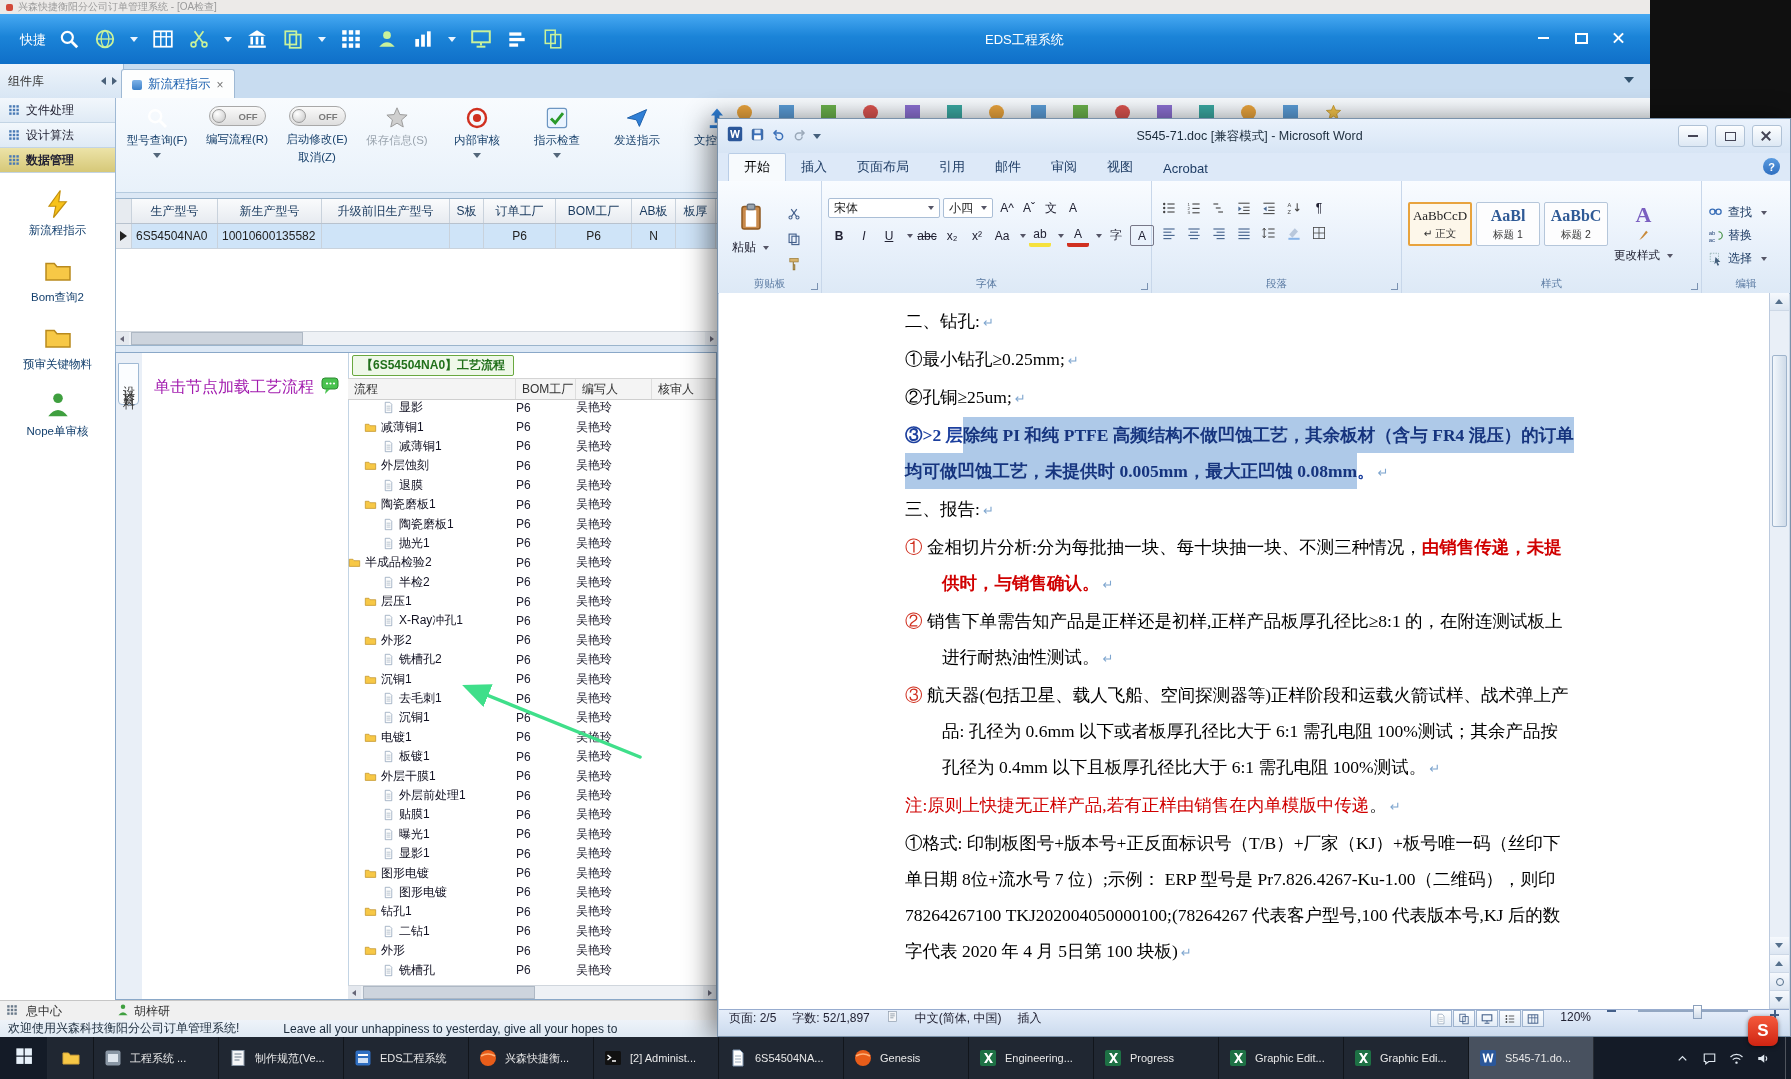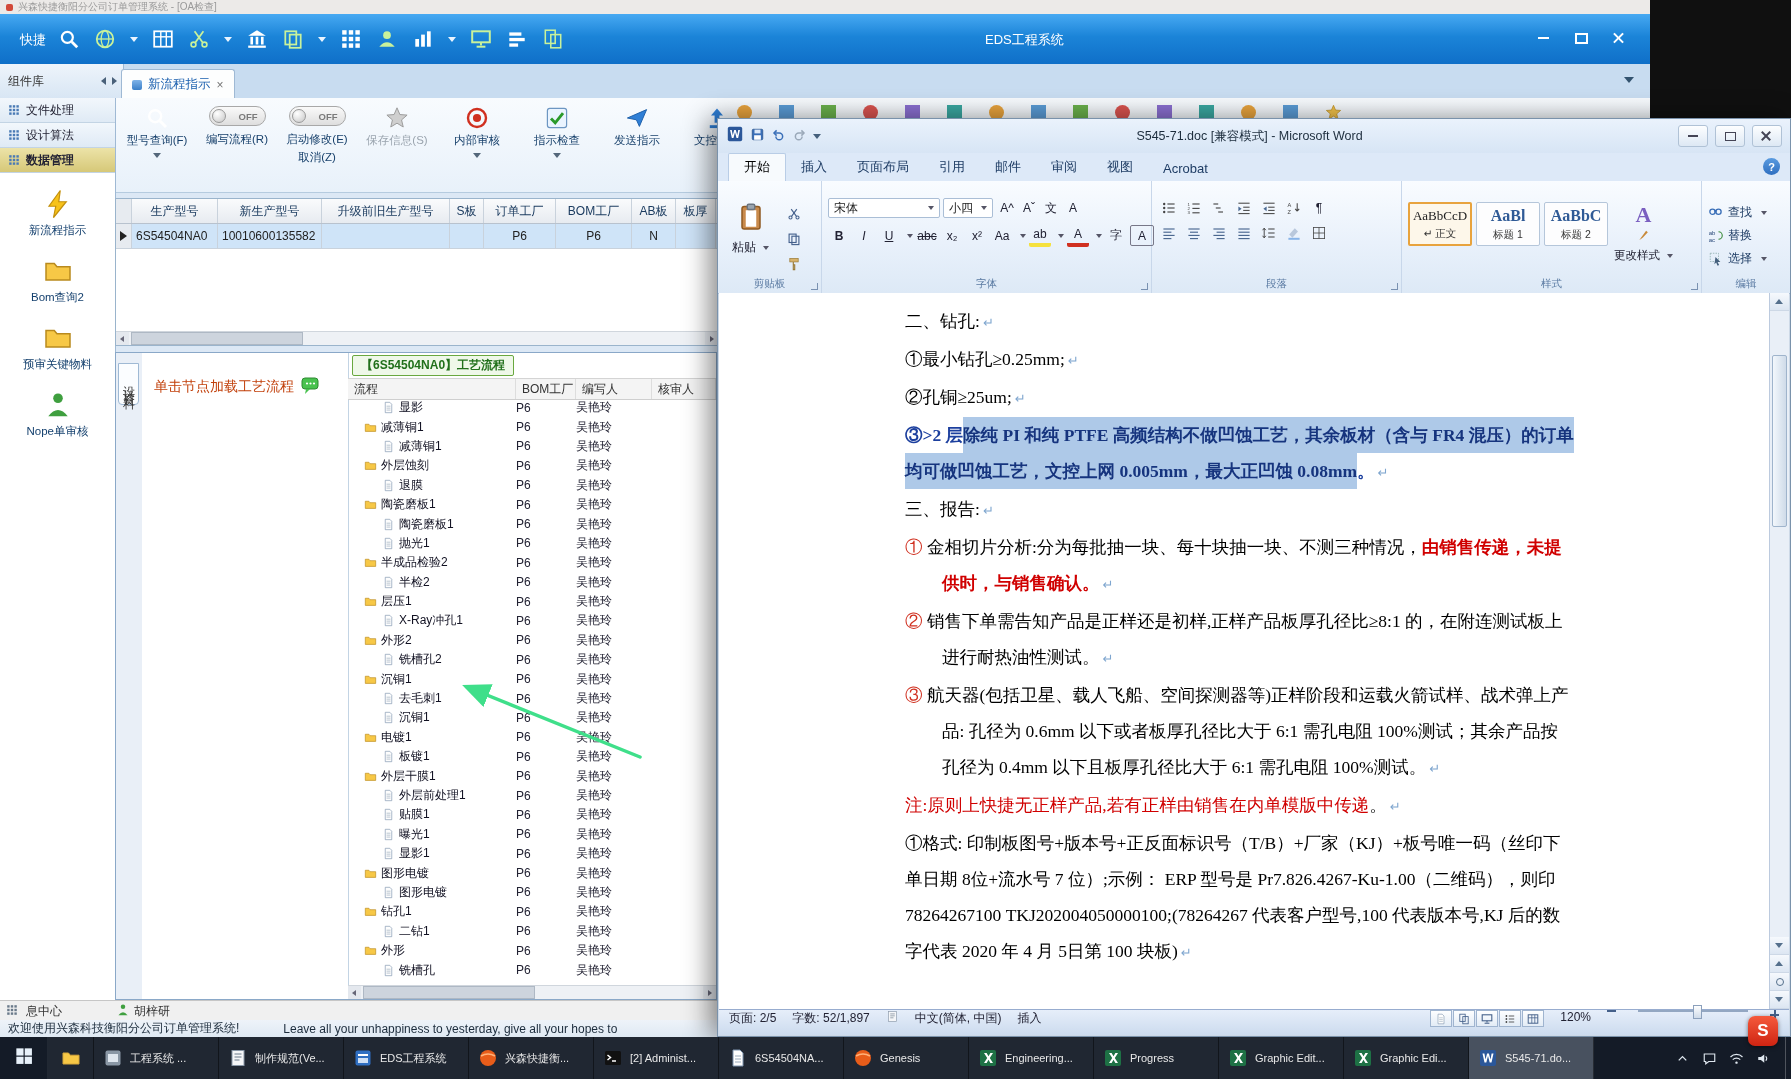--- a/index.html
+++ b/index.html
@@ -82,21 +82,21 @@
   .hs-arrow.right::after{content:"";position:absolute;left:5px;top:3.5px;border-top:3px solid transparent;
     border-bottom:3px solid transparent;border-left:4px solid #667}
   .hs-thumb{width:170px;height:11px;background:#cdd4dd;border:1px solid #aeb8c4;margin-left:2px}
 
   .eds-bottom{position:absolute;left:115px;top:352px;width:602px;height:648px;background:#fff;border:1px solid #8aa8c8;box-sizing:border-box}
   .vtabwrap{position:absolute;left:0;top:0;bottom:0;width:26px;background:#e9eff7;border-right:1px solid #c3d4e4}
   .vtab{position:absolute;left:2px;top:10px;width:21px;padding:12px 0;background:#fbfdff;border:1px solid #9fb9d4;
     border-radius:0 0 4px 4px;writing-mode:vertical-lr;text-orientation:upright;font-size:12px;color:#333;
     display:flex;align-items:center;justify-content:center;letter-spacing:4px;box-sizing:border-box}
   .hint{position:absolute;left:26px;top:0;width:206px;bottom:0;border-right:1px solid #c3d4e4;background:#fff}
-  .hint-text{position:absolute;left:12px;top:22px;font-size:14px;color:#c2410c;display:flex;align-items:center;gap:6px}
+  .hint-text{position:absolute;left:12px;top:22px;font-size:16px;color:#a21caf;display:flex;align-items:center;gap:6px}
   .treewrap{position:absolute;left:232px;top:0;right:0;bottom:0}
   .tree-title{position:absolute;left:4px;top:2px;padding:1px 8px;border:1px solid #69a83f;background:#eff8e9;
     color:#21701b;font-size:12px;font-weight:bold;border-radius:2px}
   .tree-head{position:absolute;left:0;top:25px;right:0;height:20px;background:#f4f4f4;border-top:1px solid #d4d4d4;
     border-bottom:1px solid #cfcfcf;display:flex}
   .thc{font-size:12px;color:#333;display:flex;align-items:center;padding-left:6px;border-right:1px solid #ddd;box-sizing:border-box}
   .tree-rows{position:absolute;left:0;top:45px;right:0;bottom:13px;overflow:hidden}
   .trow{height:19.4px;display:flex;align-items:center}
   .tc{display:flex;align-items:center;font-size:12px;color:#223;overflow:hidden;white-space:nowrap;box-sizing:border-box}
   .tc .ic{margin-right:4px}
@@ -699,21 +699,21 @@
                     <line x1="7" y1="14" x2="13" y2="14" stroke="#9ab" stroke-width="1"></line>
                   </svg>
                 </span>
                 <span class="tl">抛光1</span>
               </div>
               <div class="tc" style="width: 60px;">P6</div>
               <div class="tc" style="width: 76px;">吴艳玲</div>
               <div class="tc" style="width: 64px;"></div>
             </div>
             <div class="trow">
-              <div class="tc" style="width: 168px; padding-left: 16px;">
+              <div class="tc" style="width: 168px; ">
                 <span class="ic" style="width: 13px; height: 13px;">
                   <svg viewBox="0 0 20 20">
                     <path d="M2 5 h5.5 l1.8 2.2 H18 V16 H2 Z" fill="#f7c846" stroke="#b98a1e" stroke-width="1"></path>
                   </svg>
                 </span>
                 <span class="tl">半成品检验2</span>
               </div>
               <div class="tc" style="width: 60px;">P6</div>
               <div class="tc" style="width: 76px;">吴艳玲</div>
               <div class="tc" style="width: 64px;"></div>
@@ -1421,21 +1421,21 @@
           </div>
         <div class="rg-label">编辑</div>
       </div>
     </div>
 
     <div class="w-doc">
       <div class="doc-inner" id="doc">
           <div class="doc-p"><span class="run-b">二、钻孔:</span><span class="pmark">↵</span></div>
           <div class="doc-p"><span class="run-n">①最小钻孔≥0.25mm;</span><span class="pmark">↵</span></div>
           <div class="doc-p"><span class="run-n">②孔铜≥25um;</span><span class="pmark">↵</span></div>
-          <div class="doc-p"><span class="run-bb">③&gt;2 层</span><span class="run-bbs">除纯 PI 和纯 PTFE 高频结构不做凹蚀工艺，其余板材（含与 FR4 混压）的订单均可做凹蚀工艺，文控上网 0.005mm，最大正凹蚀 0.08mm</span><span class="run-bb">。</span><span class="pmark">↵</span></div>
+          <div class="doc-p"><span class="run-bb">③&gt;2 层</span><span class="run-bbs">除纯 PI 和纯 PTFE 高频结构不做凹蚀工艺，其余板材（含与 FR4 混压）的订单均可做凹蚀工艺，未提供时 0.005mm，最大正凹蚀 0.08mm</span><span class="run-bb">。</span><span class="pmark">↵</span></div>
           <div class="doc-p"><span class="run-b">三、报告:</span><span class="pmark">↵</span></div>
           <div class="doc-p doc-li"><span class="li-mark">① </span><span class="run-n">金相切片分析:分为每批抽一块、每十块抽一块、不测三种情况，</span><span class="run-rb">由销售传递，未提供时，与销售确认。</span><span class="pmark">↵</span></div>
           <div class="doc-p doc-li"><span class="li-mark">② </span><span class="run-n">销售下单需告知产品是正样还是初样,正样产品板厚孔径比≥8:1 的，在附连测试板上进行耐热油性测试。</span><span class="pmark">↵</span></div>
           <div class="doc-p doc-li"><span class="li-mark">③ </span><span class="run-n">航天器(包括卫星、载人飞船、空间探测器等)正样阶段和运载火箭试样、战术弹上产品: 孔径为 0.6mm 以下或者板厚孔径比大于 6:1 需孔电阻 100%测试；其余产品按孔径为 0.4mm 以下且板厚孔径比大于 6:1 需孔电阻 100%测试。</span><span class="pmark">↵</span></div>
           <div class="doc-p"><span class="run-r">注:原则上快捷无正样产品,若有正样由销售在内单模版中传递</span><span class="run-n">。</span><span class="pmark">↵</span></div>
           <div class="doc-p"><span class="run-n">①格式: 印制板图号+版本号+正反面标识号（T/B）+厂家（KJ）+板号唯一码（丝印下单日期 8位+流水号 7 位）;示例： ERP 型号是 Pr7.826.4267-Ku-1.00（二维码），则印 78264267100 TKJ202004050000100;(78264267 代表客户型号,100 代表版本号,KJ 后的数字代表 2020 年 4 月 5日第 100 块板)</span><span class="pmark">↵</span></div>
         </div>
     </div>
 
     <div class="w-scroll">

